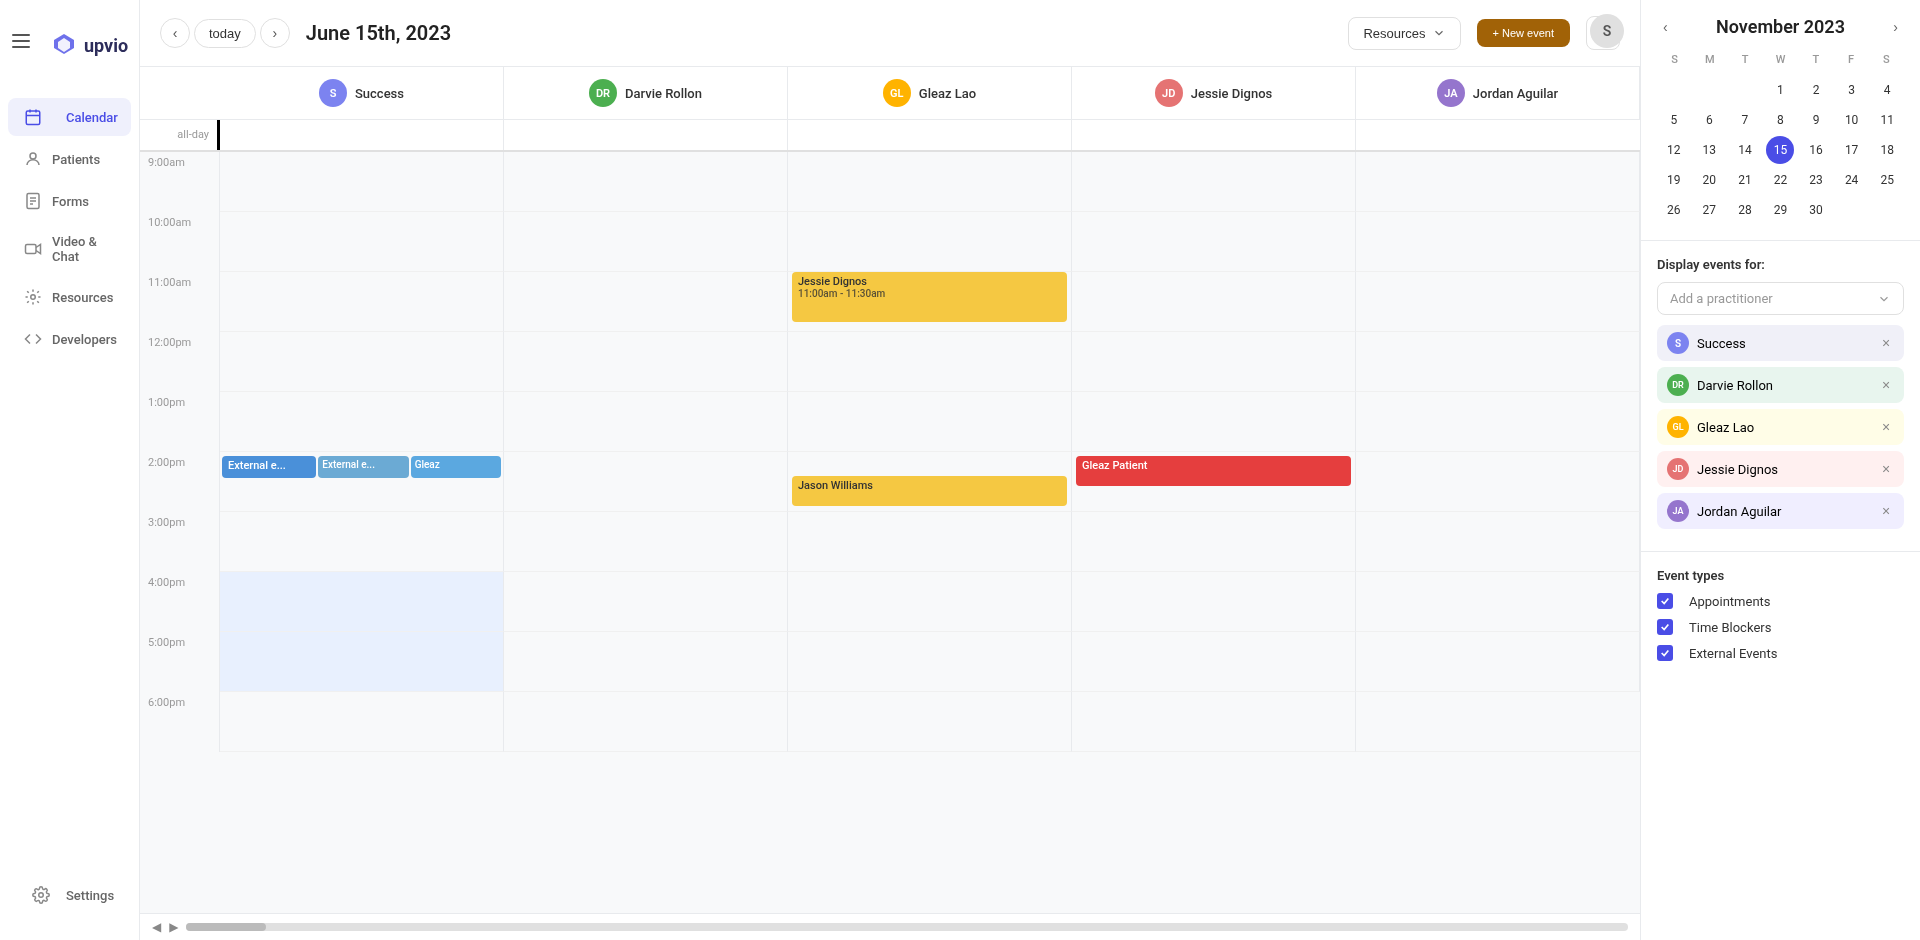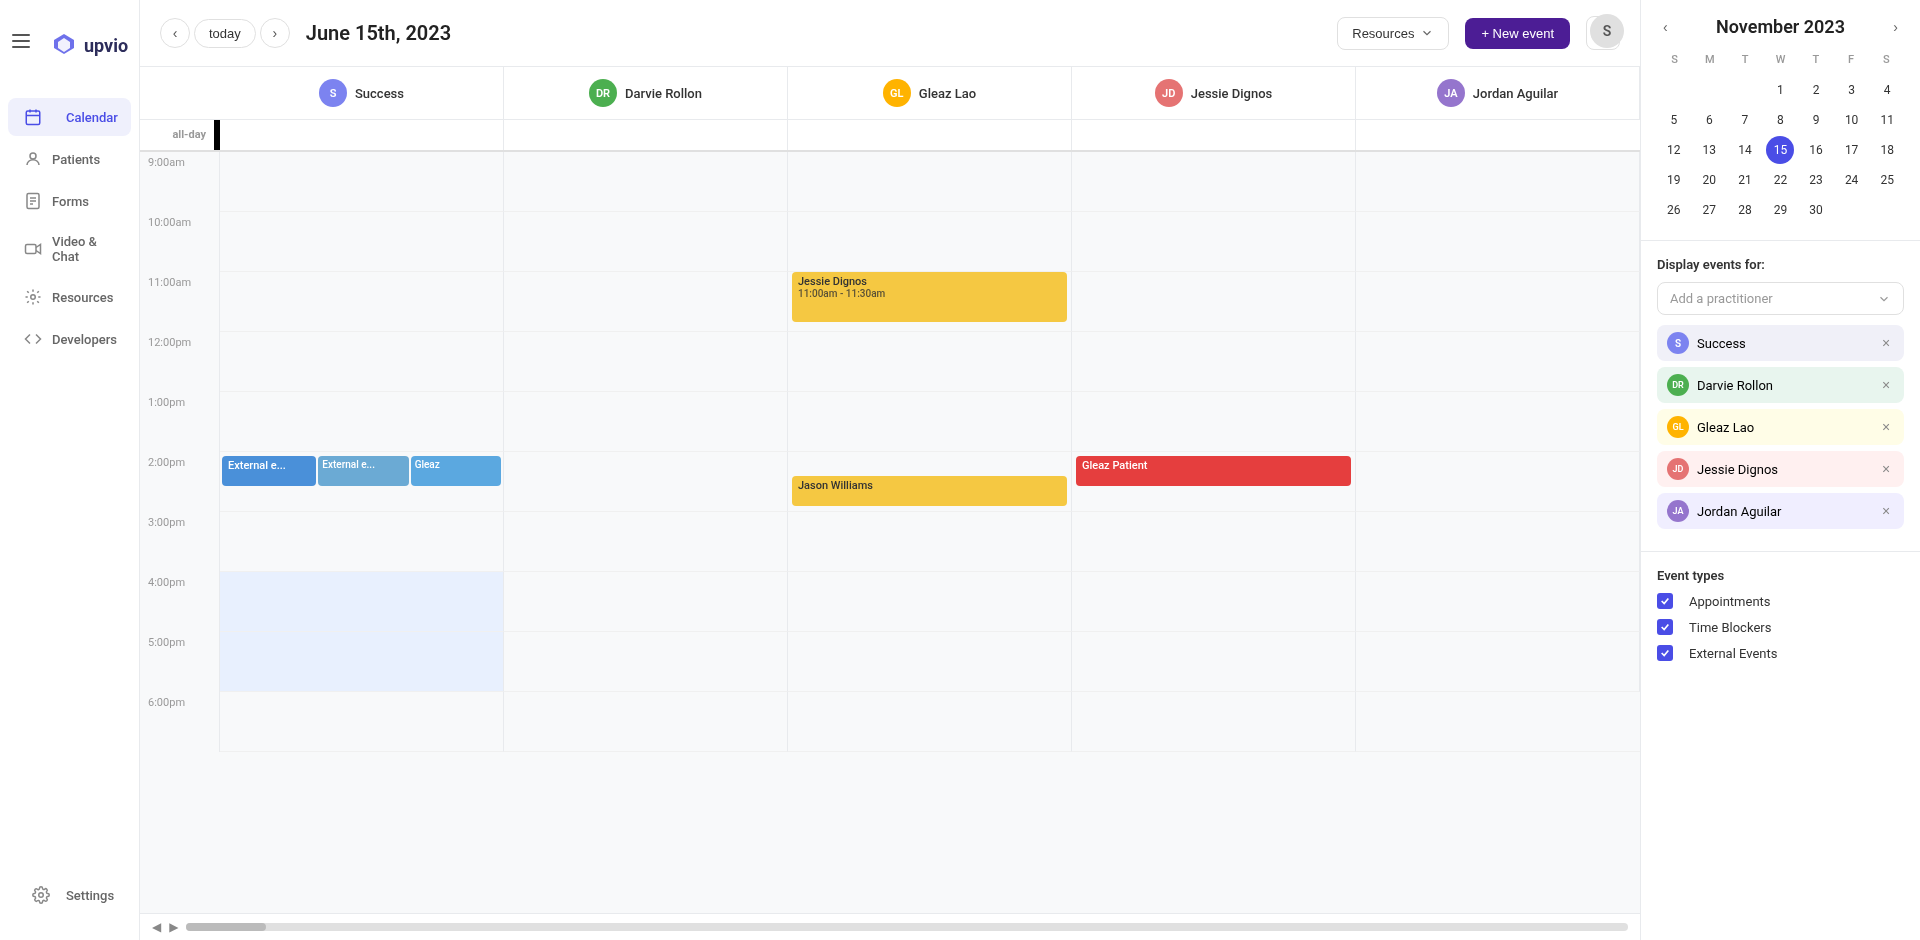--- a/index.html
+++ b/index.html
@@ -144,26 +144,26 @@
       border-radius: 8px;
       cursor: pointer;
       font-size: 13px;
       color: #333;
     }
     .new-event-btn {
       display: flex;
       align-items: center;
       gap: 6px;
       padding: 8px 16px;
-      background: #4c1d95;
+      background: #a16207;
       color: #fff;
       border: none;
       border-radius: 8px;
       cursor: pointer;
-      font-size: 13px;
+      font-size: 11px;
       font-weight: 500;
     }
     .grid-view-btn {
       width: 34px;
       height: 34px;
       border: 1px solid #e0e0e0;
       background: #fff;
       border-radius: 8px;
       cursor: pointer;
       display: flex;
@@ -252,22 +252,21 @@
       grid-template-columns: 80px repeat(5, 1fr);
       border-bottom: 2px solid #e0e0e0;
       background: #fff;
       flex-shrink: 0;
     }
     .all-day-label {
       font-size: 11px;
       color: #999;
       padding: 8px;
       text-align: right;
-      border-right: 6px solid #000000;
-      font-weight: bold;
+      border-right: 3px solid #000000;
     }
     .all-day-cell {
       height: 30px;
       border-right: 1px solid #e8eaed;
     }
     .all-day-cell:last-child { border-right: none; }
 
     
     .calendar-event {
       position: absolute;
@@ -650,21 +649,21 @@
 
           <div class="time-label">1:00pm</div>
           <div class="time-cell"></div>
           <div class="time-cell"></div>
           <div class="time-cell"></div>
           <div class="time-cell"></div>
           <div class="time-cell"></div>
 
           <div class="time-label">2:00pm</div>
           <div class="time-cell" style="position:relative;">
-            <div style="display:flex;gap:2px;position:absolute;top:4px;left:2px;right:2px;height:30px;">
+            <div style="display:flex;gap:2px;position:absolute;top:4px;left:2px;right:2px;height:22px;">
               <div class="calendar-event event-blue" style="position:relative;top:auto;left:auto;right:auto;flex:1;height:100%;">External e...</div>
               <div class="calendar-event" style="position:relative;top:auto;left:auto;right:auto;flex:1;height:100%;background:#6baad4;color:#fff;padding:3px 4px;font-size:10px;border-radius:4px;">External e...</div>
               <div class="calendar-event" style="position:relative;top:auto;left:auto;right:auto;flex:1;height:100%;background:#5ba8e0;color:#fff;padding:3px 4px;font-size:10px;border-radius:4px;">Gleaz</div>
             </div>
           </div>
           <div class="time-cell"></div>
           <div class="time-cell" style="position:relative;">
             <div class="calendar-event event-yellow" style="top:24px;left:4px;right:4px;height:30px;">
               Jason Williams
             </div>

